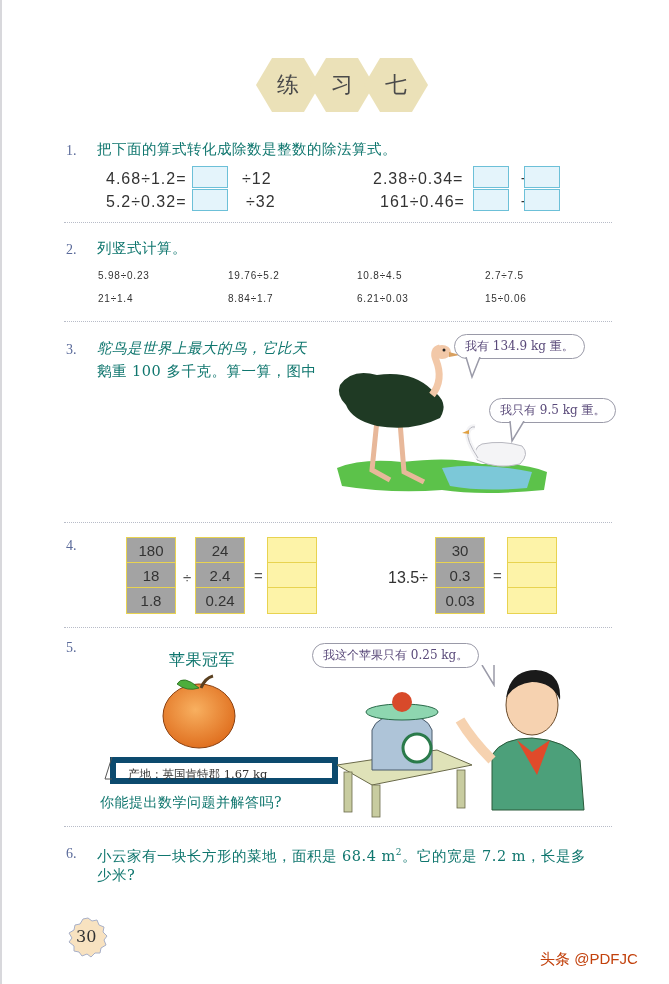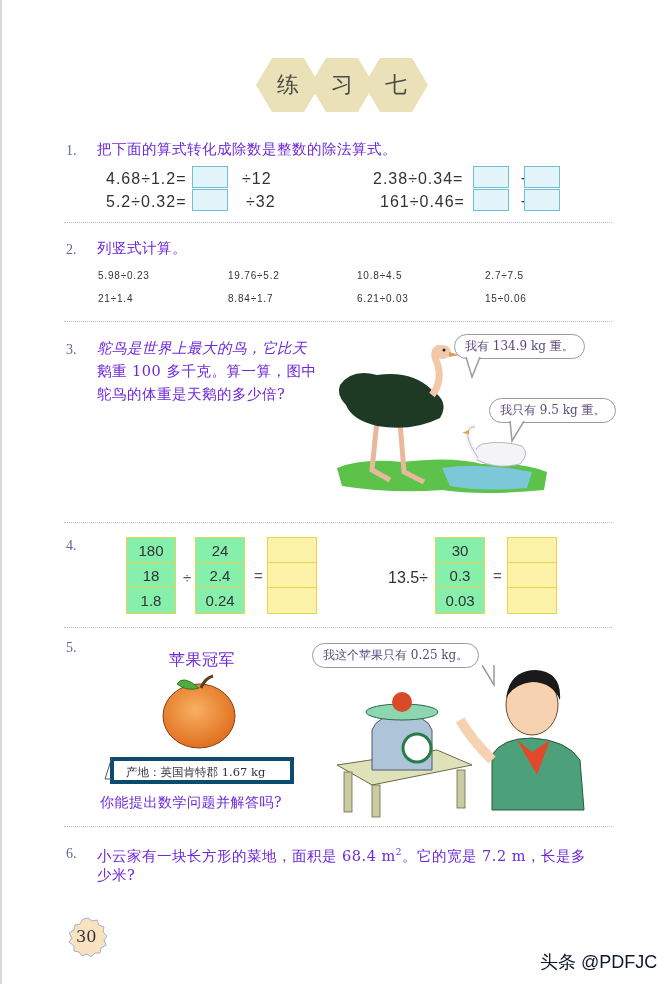--- a/index.html
+++ b/index.html
@@ -8,39 +8,39 @@
   .page { position:absolute; left:0; top:0; width:669px; height:984px; background:#fff; border-left:2px solid #d8d8dc; }
   .abs { position:absolute; }
   .serif { font-family:"DejaVu Serif", serif; }
 
   
   .hex { position:absolute; width:64px; height:54px; background:#ebe1b8;
     clip-path: polygon(25% 0, 75% 0, 100% 50%, 75% 100%, 25% 100%, 0 50%);
     display:flex; align-items:center; justify-content:center; font-size:22px; color:#4a4a4a; }
 
   .qnum { position:absolute; font-family:"Liberation Serif", serif; font-size:14px; color:#5a6a9a; }
-  .qtext { position:absolute; font-size:14.5px; color:#6d28d9; letter-spacing:0.5px; line-height:24px;text-align:right; }
+  .qtext { position:absolute; font-size:14.5px; color:#0f766e; letter-spacing:0.5px; line-height:24px;text-align:right; }
   .divider { position:absolute; left:62px; width:548px; border-top:1.5px dotted #b8bcc8; height:0; }
 
   .eq { position:absolute; font-family:"Liberation Sans", sans-serif; font-size:16px; color:#333; letter-spacing:1px; white-space:nowrap;margin-left:8px; }
   .bluebox { position:absolute; width:36px; height:22px; background:#e4f4fb; border:1.5px solid #6cc0d8; }
 
   .calc { position:absolute; font-family:"Liberation Sans", sans-serif; font-size:10px; color:#333; letter-spacing:0.8px; white-space:nowrap; }
 
-  .ycol { position:absolute; width:50px; background:#86efac; border:1px solid #e8d350; }
+  .ycol { position:absolute; width:50px; background:#a3a3a3; border:1px solid #e8d350; }
   .ycell { height:25px; border-bottom:1px solid #e8d350; display:flex; align-items:center; justify-content:center;
     font-family:"Liberation Sans", sans-serif; font-size:15px; color:#333; }
   .ycell:last-child { border-bottom:none; }
   .ycol.pale { background:#fdf3a8; }
   .op { position:absolute; font-family:"Liberation Sans", sans-serif; font-size:15px; color:#555; }
 
   .bubble { position:absolute; border:1.5px solid #9a9aa8; border-radius:14px; background:#fff;
     font-size:12px; color:#5a4a7a; padding:3px 10px; white-space:nowrap; }
 
-  .footer-wm { position:absolute; font-family:"Liberation Sans", sans-serif; font-size:18px; color:#0f172a; }
+  .footer-wm { position:absolute; font-family:"Liberation Sans", sans-serif; font-size:15px; color:#c2410c; }
 </style>
 </head>
 <body>
 
 <div class="page">
 
   <div class="hex" style="left:254px;top:58px;">
       <span>练</span>
     </div>
   <div class="hex" style="left:308px;top:58px;">
@@ -84,21 +84,20 @@
   <div class="calc" style="left:96px;top:293px;">21÷1.4</div>
   <div class="calc" style="left:226px;top:293px;">8.84÷1.7</div>
   <div class="calc" style="left:355px;top:293px;">6.21÷0.03</div>
   <div class="calc" style="left:483px;top:293px;">15÷0.06</div>
 
   <div class="divider" style="top:321px;"></div>
 
   <div class="qnum" style="left:64px;top:342px;">3.</div>
   <div class="qtext" style="left:95px;top:336px;font-style:italic;">鸵鸟是世界上最大的鸟，它比天</div>
   <div class="qtext" style="left:95px;top:359px;">鹅重 100 多千克。算一算，图中</div>
-  <div class="qtext" style="left:95px;top:382px;">鸵鸟的体重是天鹅的多少倍?</div>
 
   <svg class="abs" style="left:330px;top:340px;" width="220" height="165" viewBox="0 0 220 165">
 
     <path d="M5 128 Q30 118 70 122 Q120 116 150 124 Q190 122 215 132 L212 150 Q150 156 110 150 Q60 154 10 146 Z" fill="#5cc24a"></path>
     <path d="M110 128 Q150 122 200 132 L195 148 Q150 152 118 146 Z" fill="#7cc8d8"></path>
 
     <path d="M45 80 L40 130 L58 140" stroke="#e8b89a" stroke-width="5" fill="none"></path>
     <path d="M68 82 L72 132 L92 142" stroke="#e8b89a" stroke-width="5" fill="none"></path>
 
     <path d="M8 45 Q20 28 45 35 Q80 30 100 50 Q118 62 108 78 Q80 92 45 86 Q20 80 14 65 Q4 55 8 45 Z" fill="#1f3a24"></path>
@@ -173,21 +172,21 @@
         <radialGradient id="ag" cx="45%" cy="40%" r="60%">
           <stop offset="0%" stop-color="#f8b060"></stop>
           <stop offset="100%" stop-color="#e07020"></stop>
         </radialGradient>
       </defs>
     <ellipse cx="42" cy="46" rx="36" ry="32" fill="url(#ag)" stroke="#8a4010" stroke-width="1"></ellipse>
     <path d="M44 18 Q48 8 56 6" stroke="#5a4020" stroke-width="3" fill="none"></path>
     <path d="M42 18 Q26 4 20 14 Q30 22 42 18 Z" fill="#4cae3c" stroke="#2a6a20" stroke-width="0.8"></path>
   </svg>
 
-  <div class="abs" style="left:108px;top:757px;width:184px;height:27px;border:4px solid #0c4a6e;background:#fff;">
+  <div class="abs" style="left:108px;top:757px;width:228px;height:27px;border:6px solid #0c4a6e;background:#fff;">
     <div class="abs" style="left:12px;top:4px;font-size:11.5px;white-space:nowrap;color:#333;">产地：英国肯特郡  1.67 kg</div>
   </div>
   <svg class="abs" style="left:102px;top:757px;" width="10" height="28">
       <path d="M8 0 L1 22 L8 22" stroke="#555" fill="none"></path>
     </svg>
 
   <div class="qtext" style="left:98px;top:790px;font-size:14px;">你能提出数学问题并解答吗?</div>
 
   <div class="bubble" style="left:310px;top:643px;">
     <span>我这个苹果只有 0.25 kg。</span>

